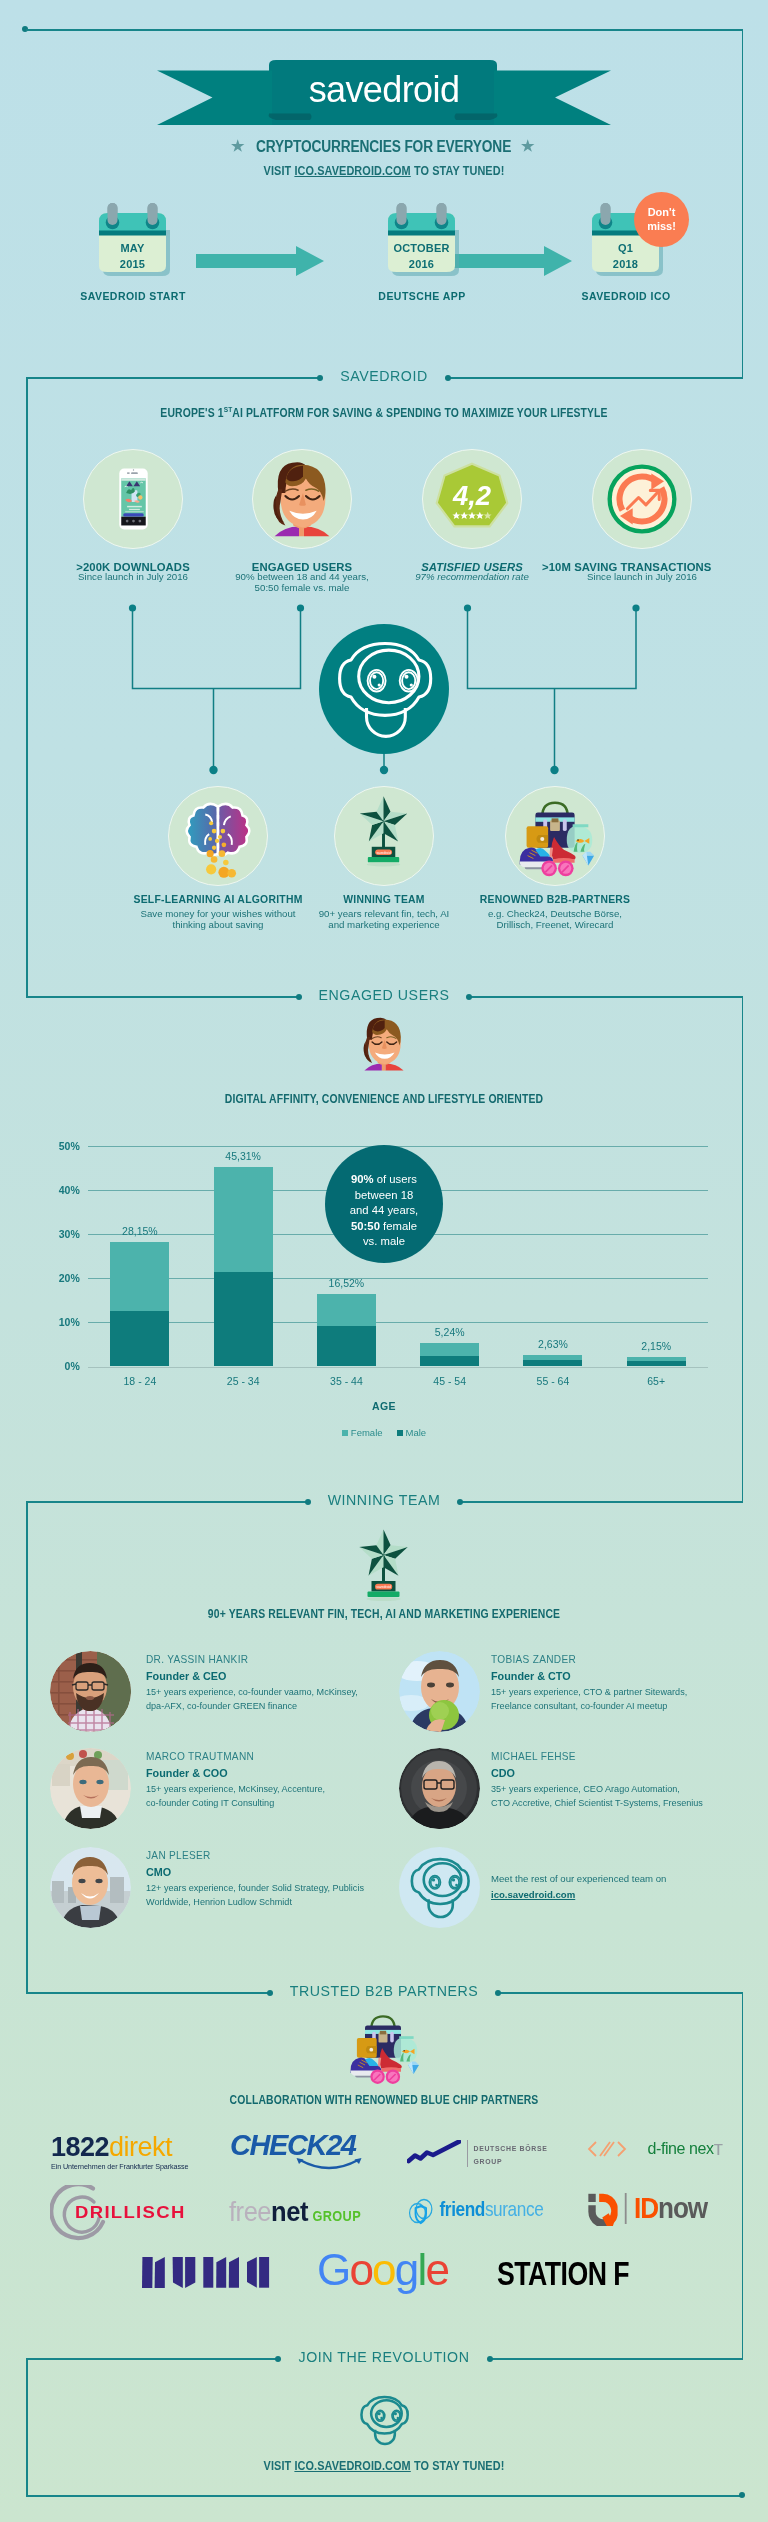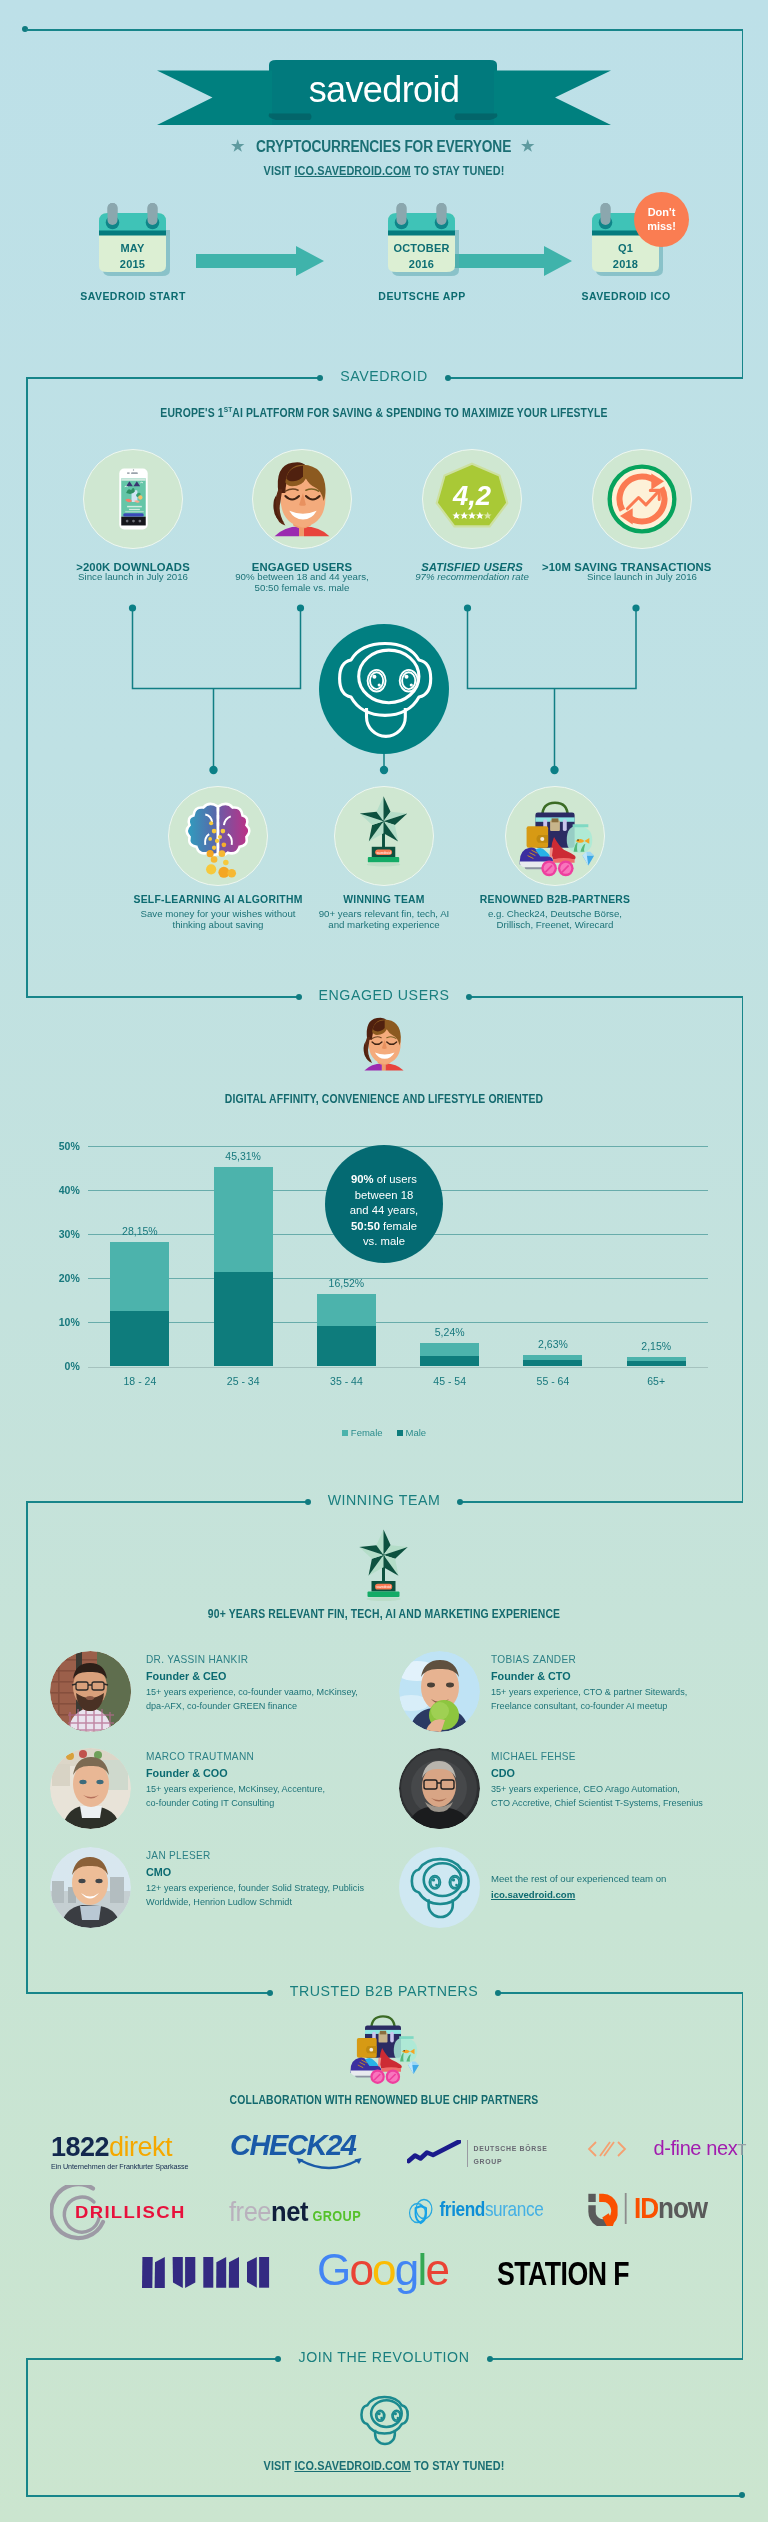--- a/index.html
+++ b/index.html
@@ -512,20 +512,21 @@
     <div class="vallab" style="left:389.68000000000006px;top:296.40208000000007px" data-name="bar-value-3">5,24%</div>
     <div class="xlab" style="left:399.68000000000006px;top:344.5px" data-name="x-tick-3">45 - 54</div>
     <div class="bar" style="left:523.44px;top:324.90696px;width:59px;height:4.9810399999998936px;background:#4cb3ac" data-name="bar-female-4"></div>
     <div class="bar" style="left:523.44px;top:329.8879999999999px;width:59px;height:6.61200000000008px;background:#0e7c7c" data-name="bar-male-4"></div>
     <div class="vallab" style="left:492.94000000000005px;top:307.90696px" data-name="bar-value-4">2,63%</div>
     <div class="xlab" style="left:502.94000000000005px;top:344.5px" data-name="x-tick-4">55 - 64</div>
     <div class="bar" style="left:626.7px;top:327.02279999999996px;width:59px;height:4.187599999999975px;background:#4cb3ac" data-name="bar-female-5"></div>
     <div class="bar" style="left:626.7px;top:331.21039999999994px;width:59px;height:5.289600000000064px;background:#0e7c7c" data-name="bar-male-5"></div>
     <div class="vallab" style="left:596.2px;top:310.02279999999996px" data-name="bar-value-5">2,15%</div>
     <div class="xlab" style="left:606.2px;top:344.5px" data-name="x-tick-5">65+</div>
+    <div style="position:absolute;left:0;top:369.5px;width:768px;text-align:center;font-size:10.5px;font-weight:bold;color:#0d6a70;letter-spacing:0.4px" data-name="chart-xaxis-label">AGE</div>
     <div style="position:absolute;left:0;top:396.5px;width:768px;text-align:center;font-size:9.5px;color:#2b8c8c" data-name="chart-legend"><span data-name="legend-item-female"><i style="display:inline-block;width:6px;height:6px;background:#4cb3ac;margin-right:3px"></i>Female</span><span style="margin-left:14px" data-name="legend-item-male"><i style="display:inline-block;width:6px;height:6px;background:#0e7c7c;margin-right:3px"></i>Male</span></div>
   </div>
 <div class="abs" style="left:325px;top:1145px;width:118px;height:118px;border-radius:50%;background:#046a72;
      color:#fff;font-size:11.3px;line-height:15.5px;text-align:center;padding-top:27px;box-sizing:border-box" data-name="chart-callout">
   <div><b data-name="callout-90">90%</b><span data-name="callout-of-users"> of users</span></div>
   <div data-name="callout-line2">between 18</div>
   <div data-name="callout-line3">and 44 years,</div>
   <div><b data-name="callout-5050">50:50</b><span data-name="callout-female"> female</span></div>
   <div data-name="callout-line5">vs. male</div>
 </div>
@@ -829,21 +830,21 @@
     </div>
   </div>
 
   <div class="plogo abs" style="left:587px;top:2137px" data-name="logo-dfine-next">
     <svg width="40" height="20" viewBox="0 0 40 20" style="vertical-align:middle" data-name="dfine-chevrons-icon">
       <path d="M9 3 L2 10 L9 17" stroke="#f5a071" stroke-width="1.8" fill="none"></path>
       <path d="M31 3 L38 10 L31 17" stroke="#f5a071" stroke-width="1.8" fill="none"></path>
       <path d="M23 3 L13 17" stroke="#f5a071" stroke-width="1.8" fill="none"></path>
       <path d="M27 3 L17 17" stroke="#f5a071" stroke-width="1.8" fill="none"></path>
     </svg>
-    <span style="font-size:20px;color:#a21caf;letter-spacing:-0.4px;vertical-align:middle;margin-left:22px" data-name="logo-dfine-text">d-fine nex</span><span style="font-size:20px;color:#9aa0a6;vertical-align:middle" data-name="logo-dfine-t">т</span>
+    <span style="font-size:16px;color:#15803d;letter-spacing:-0.4px;vertical-align:middle;margin-left:16px" data-name="logo-dfine-text">d-fine nex</span><span style="font-size:20px;color:#9aa0a6;vertical-align:middle" data-name="logo-dfine-t">т</span>
   </div>
 
   <div class="plogo abs" style="left:50px;top:2185px;width:140px;height:58px" data-name="logo-drillisch">
     <svg width="62" height="58" viewBox="0 0 62 58" style="position:absolute;left:0;top:0" data-name="drillisch-swirl-icon">
       <g stroke="#9d9aa5" fill="none" stroke-linecap="round">
         <path d="M43 3.5 A27 27 0 1 0 53 37" stroke-width="4.2"></path>
         <path d="M44 17 A17.5 17.5 0 1 0 49 33" stroke-width="3.4"></path>
       </g>
     </svg>
     <div style="position:absolute;left:25px;top:18px;font-size:16.5px;font-weight:bold;color:#e8113c;

